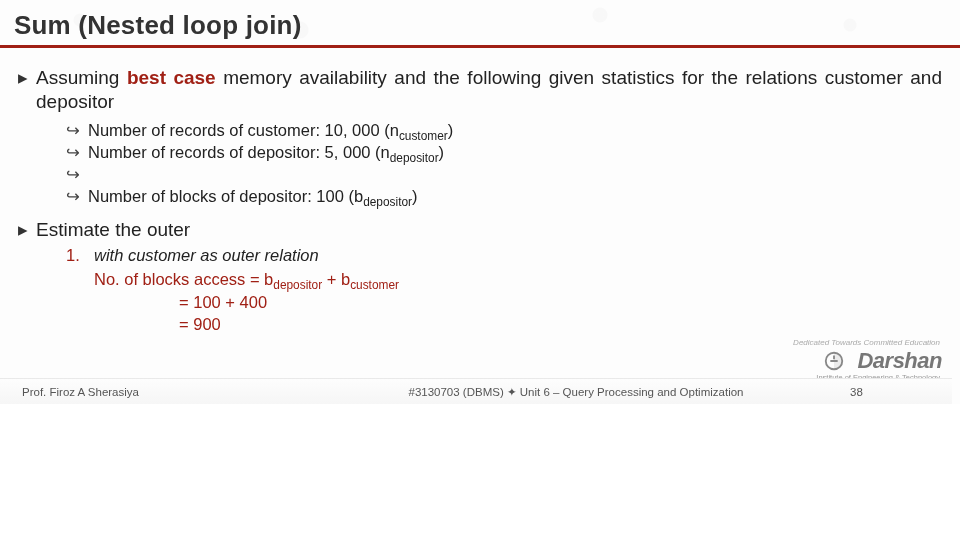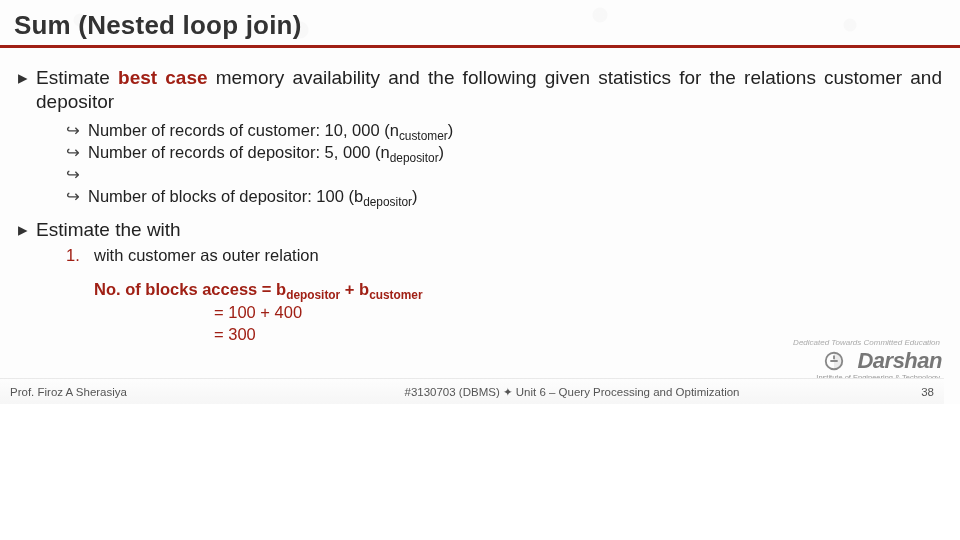--- a/index.html
+++ b/index.html
@@ -25,34 +25,34 @@
   .l1 { display: flex; margin: 6px 0 2px 0; font-size: 19px; line-height: 1.28; text-align: justify; }
   .l1 .mk { width: 18px; flex-shrink: 0; color: #333; }
   .l1 .txt { flex: 1; }
   .accent { color: #a02015; font-weight: 700; }
   .l2list { margin: 4px 0 10px 48px; }
   .l2 { display: flex; font-size: 16.5px; line-height: 1.35; color: #222; }
   .l2 .mk { width: 22px; flex-shrink: 0; color: #444; }
   .ol { margin: 2px 0 0 48px; }
   .oli { display: flex; font-size: 16.5px; line-height: 1.35; }
   .oli .num { width: 28px; flex-shrink: 0; color: #a02015; }
-  .oli .calc .line1 { color: #222; }
-  .oli .calc .line2 { color: #a02015; margin-top: 12px; font-weight: bold; }
-  .oli .calc .eq { margin-left: 120px; color: #a02015; }
+  .oli .calc .line1 { color: #222; font-style: italic; }
+  .oli .calc .line2 { color: #a02015; margin-top: 2px; }
+  .oli .calc .eq { margin-left: 85px; color: #a02015; }
   sub { font-size: 0.72em; vertical-align: sub; line-height: 0; }
   .footer {
-    position: absolute; left: 0; right: 16px; bottom: 0;
+    position: absolute; left: 0; right: 8px; bottom: 0;
     height: 26px; display: flex; align-items: center;
-    font-size: 11.5px; color: #555; padding: 0 10px;
+    font-size: 11.5px; color: #555; padding: 0 22px;
     border-top: 1px solid rgba(0,0,0,0.05);
     background: linear-gradient(#fdfdfd, #f6f6f6);
   }
   .footer .prof { flex: 0 0 280px; }
   .footer .mid  { flex: 1; text-align: center; }
-  .footer .pg   { flex: 0 0 80px; text-align: right; }
+  .footer .pg   { flex: 0 0 80px; text-align: left; }
   .logo {
     position: absolute; right: 18px; bottom: 30px;
     display: flex; align-items: center; gap: 12px;
     color: #888;
   }
   .logo .d { font-size: 22px; font-weight: 700; font-style: italic; color: #777; letter-spacing: -0.5px; }
   .logo .tag { font-size: 8px; color: #aaa; position: absolute; top: -10px; right: 2px; font-style: italic; white-space: nowrap; }
   .logo .sub2 { font-size: 7.5px; color: #999; position: absolute; bottom: -8px; right: 2px; white-space: nowrap; }
   .logo svg { width: 22px; height: 22px; }
 </style>
@@ -61,21 +61,21 @@
 
 <div class="slide">
 
   <div class="title">Sum (Nested loop join)</div>
 
   <div class="content">
 
     <div class="l1">
       <span class="mk">▸</span>
       <span class="txt">
-        <span>Estimate </span><span class="accent">best case</span><span> memory availability and the following given statistics for the relations customer and depositor</span>
+        <span>Assuming </span><span class="accent">best case</span><span> memory availability and the following given statistics for the relations customer and depositor</span>
       </span>
     </div>
 
     <div class="l2list">
       <div class="l2">
         <span class="mk">↪</span>
         <span><span>Number of records of customer: 10, 000 (n</span><sub>customer</sub><span>)</span></span>
       </div>
       <div class="l2">
         <span class="mk">↪</span>
@@ -85,31 +85,31 @@
         <span class="mk">↪</span>
       </div>
       <div class="l2">
         <span class="mk">↪</span>
         <span><span>Number of blocks of depositor: 100 (b</span><sub>depositor</sub><span>)</span></span>
       </div>
     </div>
 
     <div class="l1">
       <span class="mk">▸</span>
-      <span class="txt">Estimate the with</span>
+      <span class="txt">Estimate the outer</span>
     </div>
 
     <div class="ol">
       <div class="oli">
         <span class="num">1.</span>
         <div class="calc">
           <div class="line1">with customer as outer relation</div>
           <div class="line2"><span>No. of blocks access = b</span><sub>depositor</sub><span> + b</span><sub>customer</sub></div>
           <div class="eq">= 100 + 400</div>
-          <div class="eq">= 300</div>
+          <div class="eq">= 900</div>
         </div>
       </div>
     </div>
 
   </div>
 
   <div class="logo">
     <span class="tag">Dedicated Towards Committed Education</span>
     <svg viewBox="0 0 24 24" fill="none" stroke="#888" stroke-width="2">
       <circle cx="12" cy="12" r="9"></circle>

